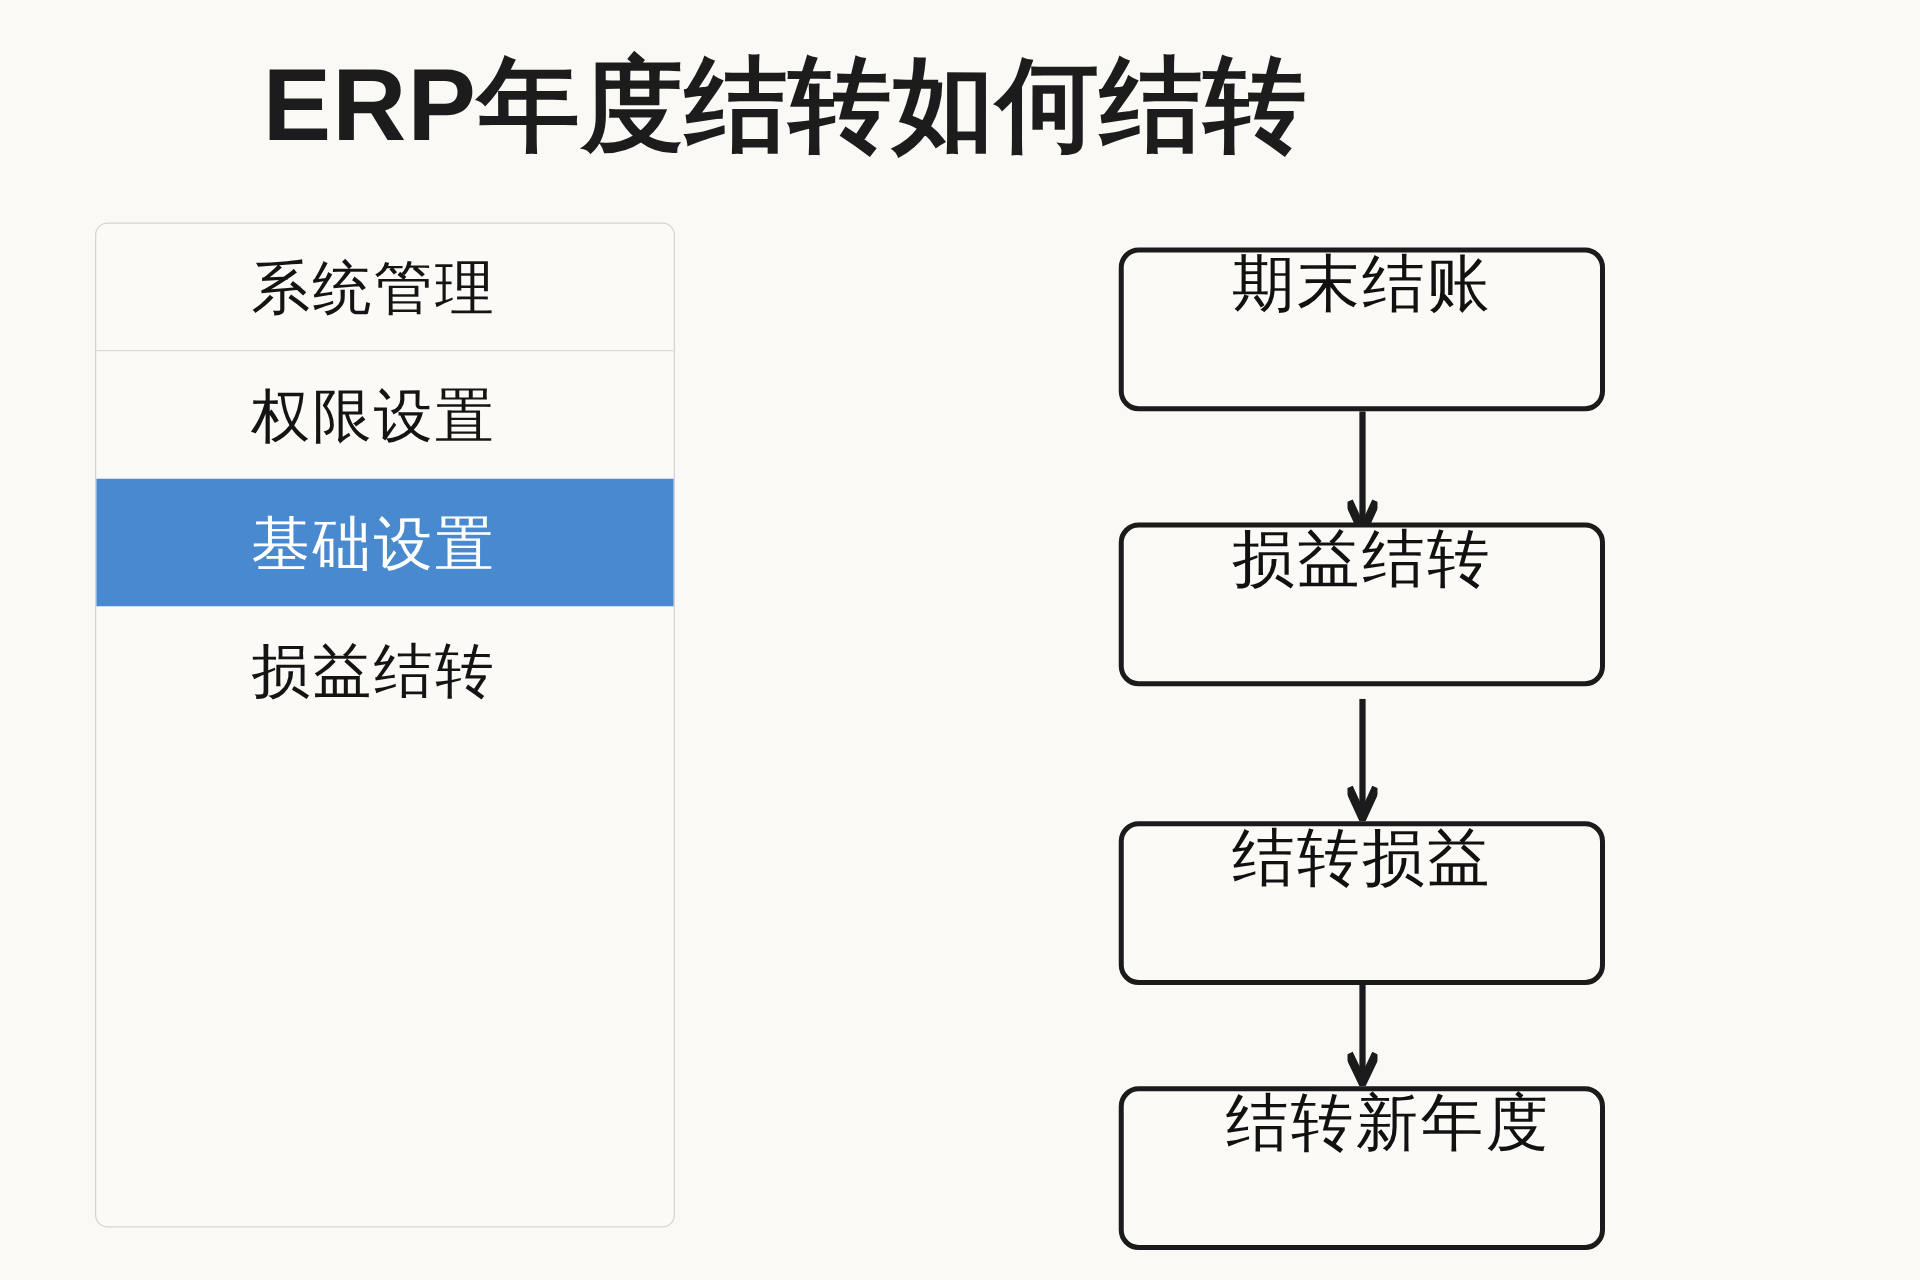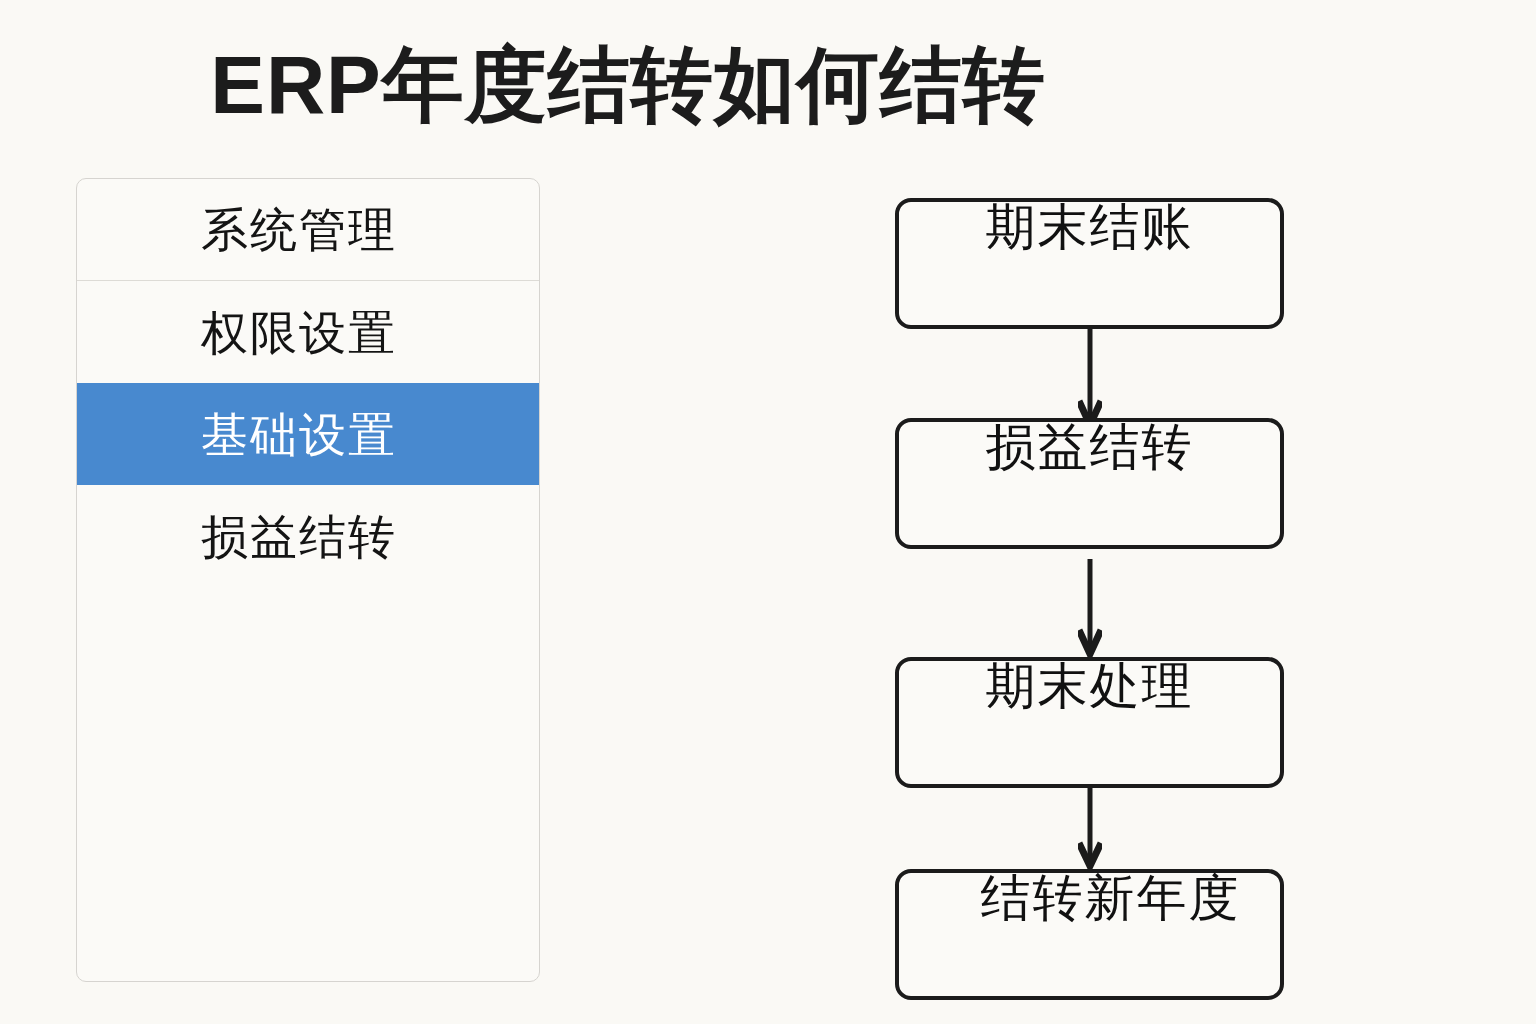--- a/index.html
+++ b/index.html
@@ -163,21 +163,21 @@
   </div>
 
   <div class="flow-arrow a2">
     <svg viewBox="0 0 24 98" preserveAspectRatio="none">
       <line x1="12" y1="0" x2="12" y2="87" stroke="#1b1b1b" stroke-width="5"></line>
       <polyline points="1,71 12,95 23,71" fill="none" stroke="#1b1b1b" stroke-width="7" stroke-linecap="butt" stroke-linejoin="miter"></polyline>
     </svg>
   </div>
 
   <div class="flow-box b3">
-    <span class="flow-box-label">期末处理</span>
+    <span class="flow-box-label">结转损益</span>
   </div>
 
   <div class="flow-arrow a3">
     <svg viewBox="0 0 24 81" preserveAspectRatio="none">
       <line x1="12" y1="0" x2="12" y2="70" stroke="#1b1b1b" stroke-width="5"></line>
       <polyline points="1,55 12,78 23,55" fill="none" stroke="#1b1b1b" stroke-width="7" stroke-linecap="butt" stroke-linejoin="miter"></polyline>
     </svg>
   </div>
 
   <div class="flow-box b4">

